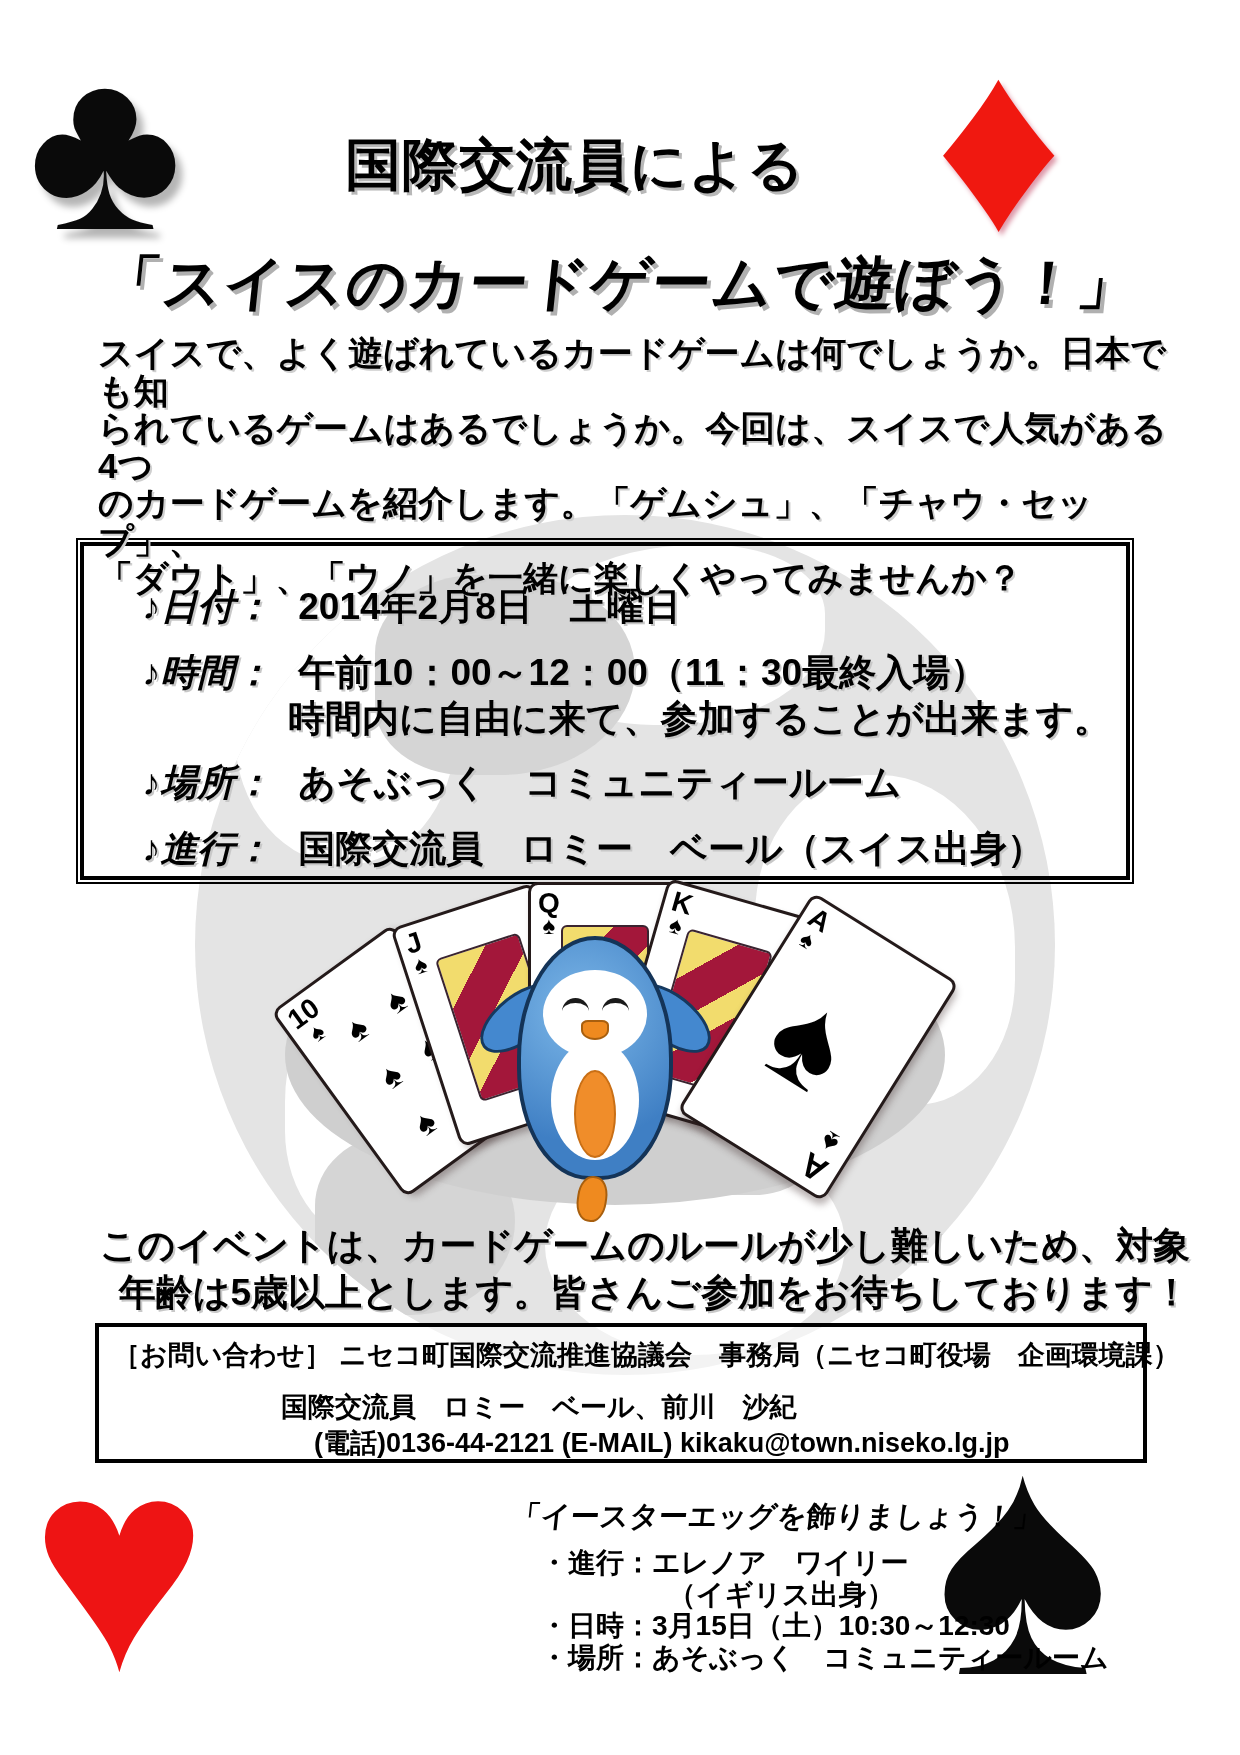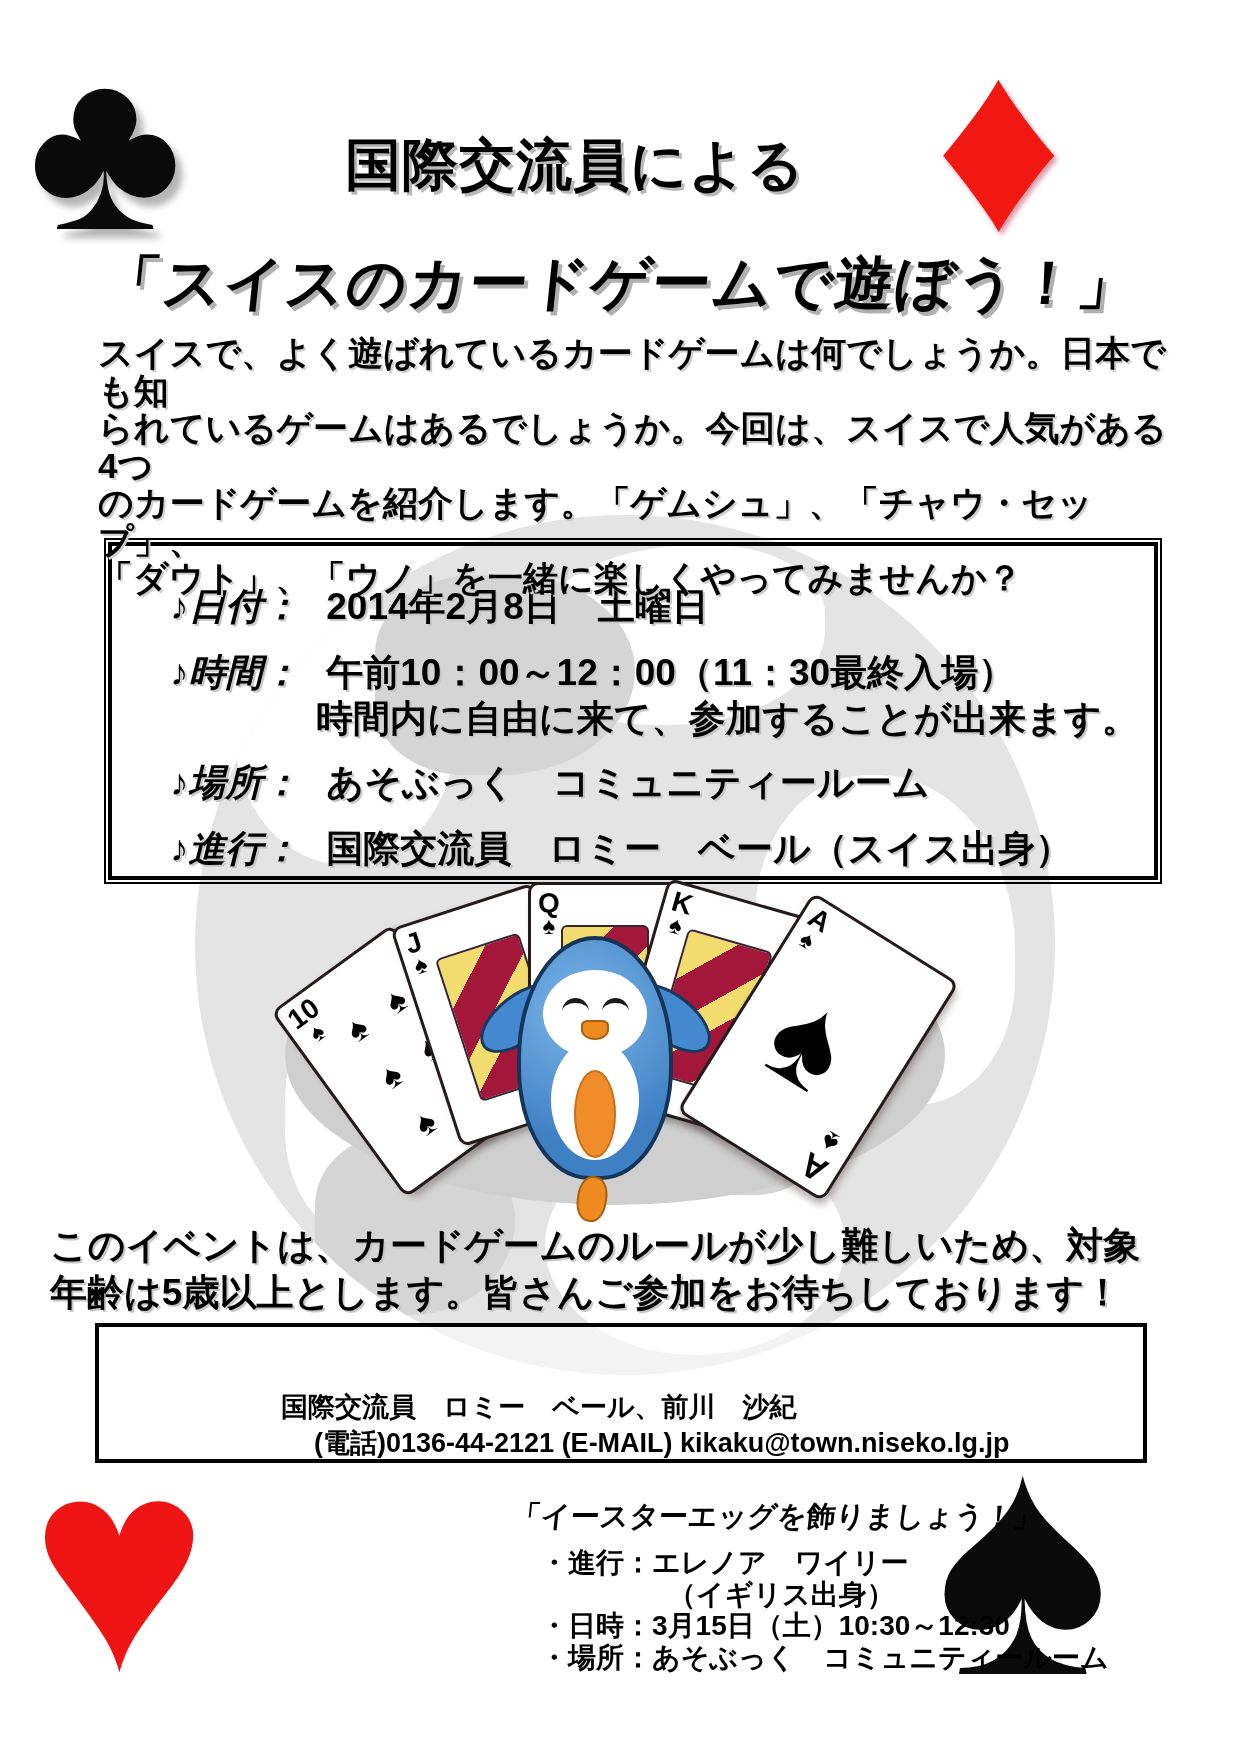--- a/index.html
+++ b/index.html
@@ -20,21 +20,21 @@
   .spade-c  { left:935px; top:1395px;font-size:330px; color:#0a0a0a; }
 
   .hline { position:absolute; z-index:3; text-align:center; letter-spacing:1px; }
   .h1 { left:150px; top:128px; width:850px; font-size:56px; text-shadow:3px 3px 0 #b8b8b8; }
   .h2 { left:60px;  top:180px; width:1030px; font-size:46px; text-shadow:3px 3px 0 #b8b8b8; }
   .title { left:40px; top:244px; width:1160px; font-size:59px; transform:skewX(-6deg); text-shadow:4px 4px 0 #b0b0b0; }
 
   .intro { position:absolute; left:98px; top:334px; width:1070px; font-size:35px; line-height:37.5px; z-index:3; text-shadow:2px 2px 0 #cfcfcf; }
 
   
-  .detail-box { position:absolute; left:108px; top:542px; width:1050px; height:338px; border:4px solid #000; outline:2px solid #000; outline-offset:2px; z-index:2; background:transparent; }
+  .detail-box { position:absolute; left:80px; top:542px; width:1050px; height:338px; border:4px solid #000; outline:2px solid #000; outline-offset:2px; z-index:2; background:transparent; }
   .drow { position:absolute; font-size:37px; white-space:nowrap; text-shadow:2px 2px 0 #c8c8c8; }
   .dlabel { font-style:italic; display:inline-block; width:146px; }
   .r0 { left:58px; top:36px; }
   .r1 { left:58px; top:102px; }
   .r1b{ left:204px; top:148px; }
   .r2 { left:58px; top:212px; }
   .r3 { left:58px; top:278px; }
 
   
   .fan { position:absolute; left:320px; top:872px; width:620px; height:340px; z-index:2; }
@@ -60,21 +60,21 @@
   .wingR { left:168px; top:66px; width:95px; height:48px; background:#4488cf; border:3px solid #16395f; border-radius:50%; transform:rotate(38deg); }
   .body  { left:62px; top:8px; width:156px; height:244px; background:radial-gradient(circle at 40% 30%, #7cb7e8, #3f7fc4 70%); border:4px solid #143458; border-radius:50% 50% 46% 46%; }
   .facep { left:88px; top:42px; width:104px; height:88px; background:#fff; border-radius:50%; }
   .eyeL  { left:107px; top:70px; width:27px; height:14px; border-top:5px solid #1a1a1a; border-radius:27px 27px 0 0; }
   .eyeR  { left:147px; top:70px; width:27px; height:14px; border-top:5px solid #1a1a1a; border-radius:27px 27px 0 0; }
   .beak  { left:126px; top:92px; width:28px; height:20px; background:#ef8a1f; border:2px solid #a85f0e; border-radius:30% 30% 60% 60%; }
   .belly { left:96px; top:112px; width:88px; height:120px; background:#fff; border-radius:50%; }
   .bellyO{ left:119px; top:142px; width:42px; height:88px; background:#f08d2a; border:2px solid #c96f15; border-radius:50%; }
   .foot  { left:122px; top:248px; width:30px; height:46px; background:#ef8a1f; border:2px solid #a85f0e; border-radius:45%; transform:rotate(8deg); }
 
-  .notice { position:absolute; left:50px; top:1222px; width:1140px; text-align:left; font-size:37px; line-height:47px; z-index:3; text-shadow:2px 2px 0 #c8c8c8; }
+  .notice { position:absolute; left:50px; top:1222px; width:1140px; text-align:right; font-size:37px; line-height:47px; z-index:3; text-shadow:2px 2px 0 #c8c8c8; }
 
   
   .contact-box { position:absolute; left:95px; top:1323px; width:1052px; height:140px; border:4px solid #000; background:rgba(255,255,255,.55); z-index:3; font-size:27px; }
   .cl1 { position:absolute; left:14px; top:10px; white-space:nowrap; }
   .cl2 { position:absolute; left:182px; top:62px; white-space:nowrap; }
   .cl3 { position:absolute; left:215px; top:98px; white-space:nowrap; }
 
   
   .cloud { position:absolute; left:262px; top:1498px; width:320px; height:205px; z-index:3; }
   .bump { position:absolute; background:#fff; border:3.5px solid #000; border-radius:50%; }
@@ -185,20 +185,21 @@
     <div class="pg eyeR"></div>
     <div class="pg beak"></div>
   </div>
 
   <div class="notice">
     <div>このイベントは、カードゲームのルールが少し難しいため、対象</div>
     <div>年齢は5歳以上とします。皆さんご参加をお待ちしております！</div>
   </div>
 
   <div class="contact-box">
+    <div class="cl1">［お問い合わせ］ ニセコ町国際交流推進協議会　事務局（ニセコ町役場　企画環境課）</div>
     <div class="cl2">国際交流員　ロミー　ベール、前川　沙紀</div>
     <div class="cl3">(電話)0136-44-2121 (E-MAIL) kikaku@town.niseko.lg.jp</div>
   </div>
 
 
   <div class="ne-title">「イースターエッグを飾りましょう！」</div>
   <div class="ne-items">
     <div>・進行：エレノア　ワイリー</div>
     <div class="ind">（イギリス出身）</div>
     <div>・日時：3月15日（土）10:30～12:30</div>

